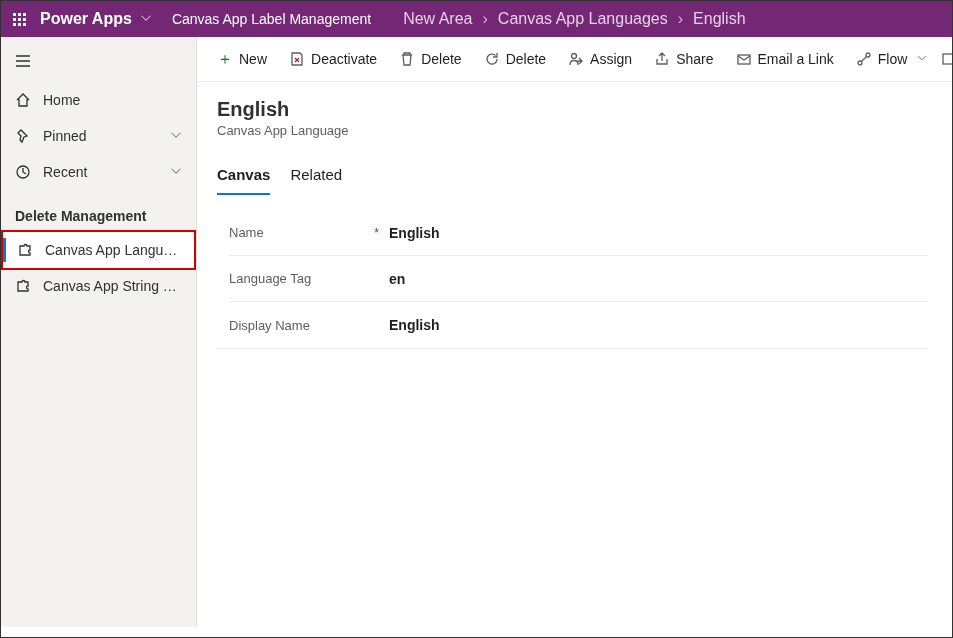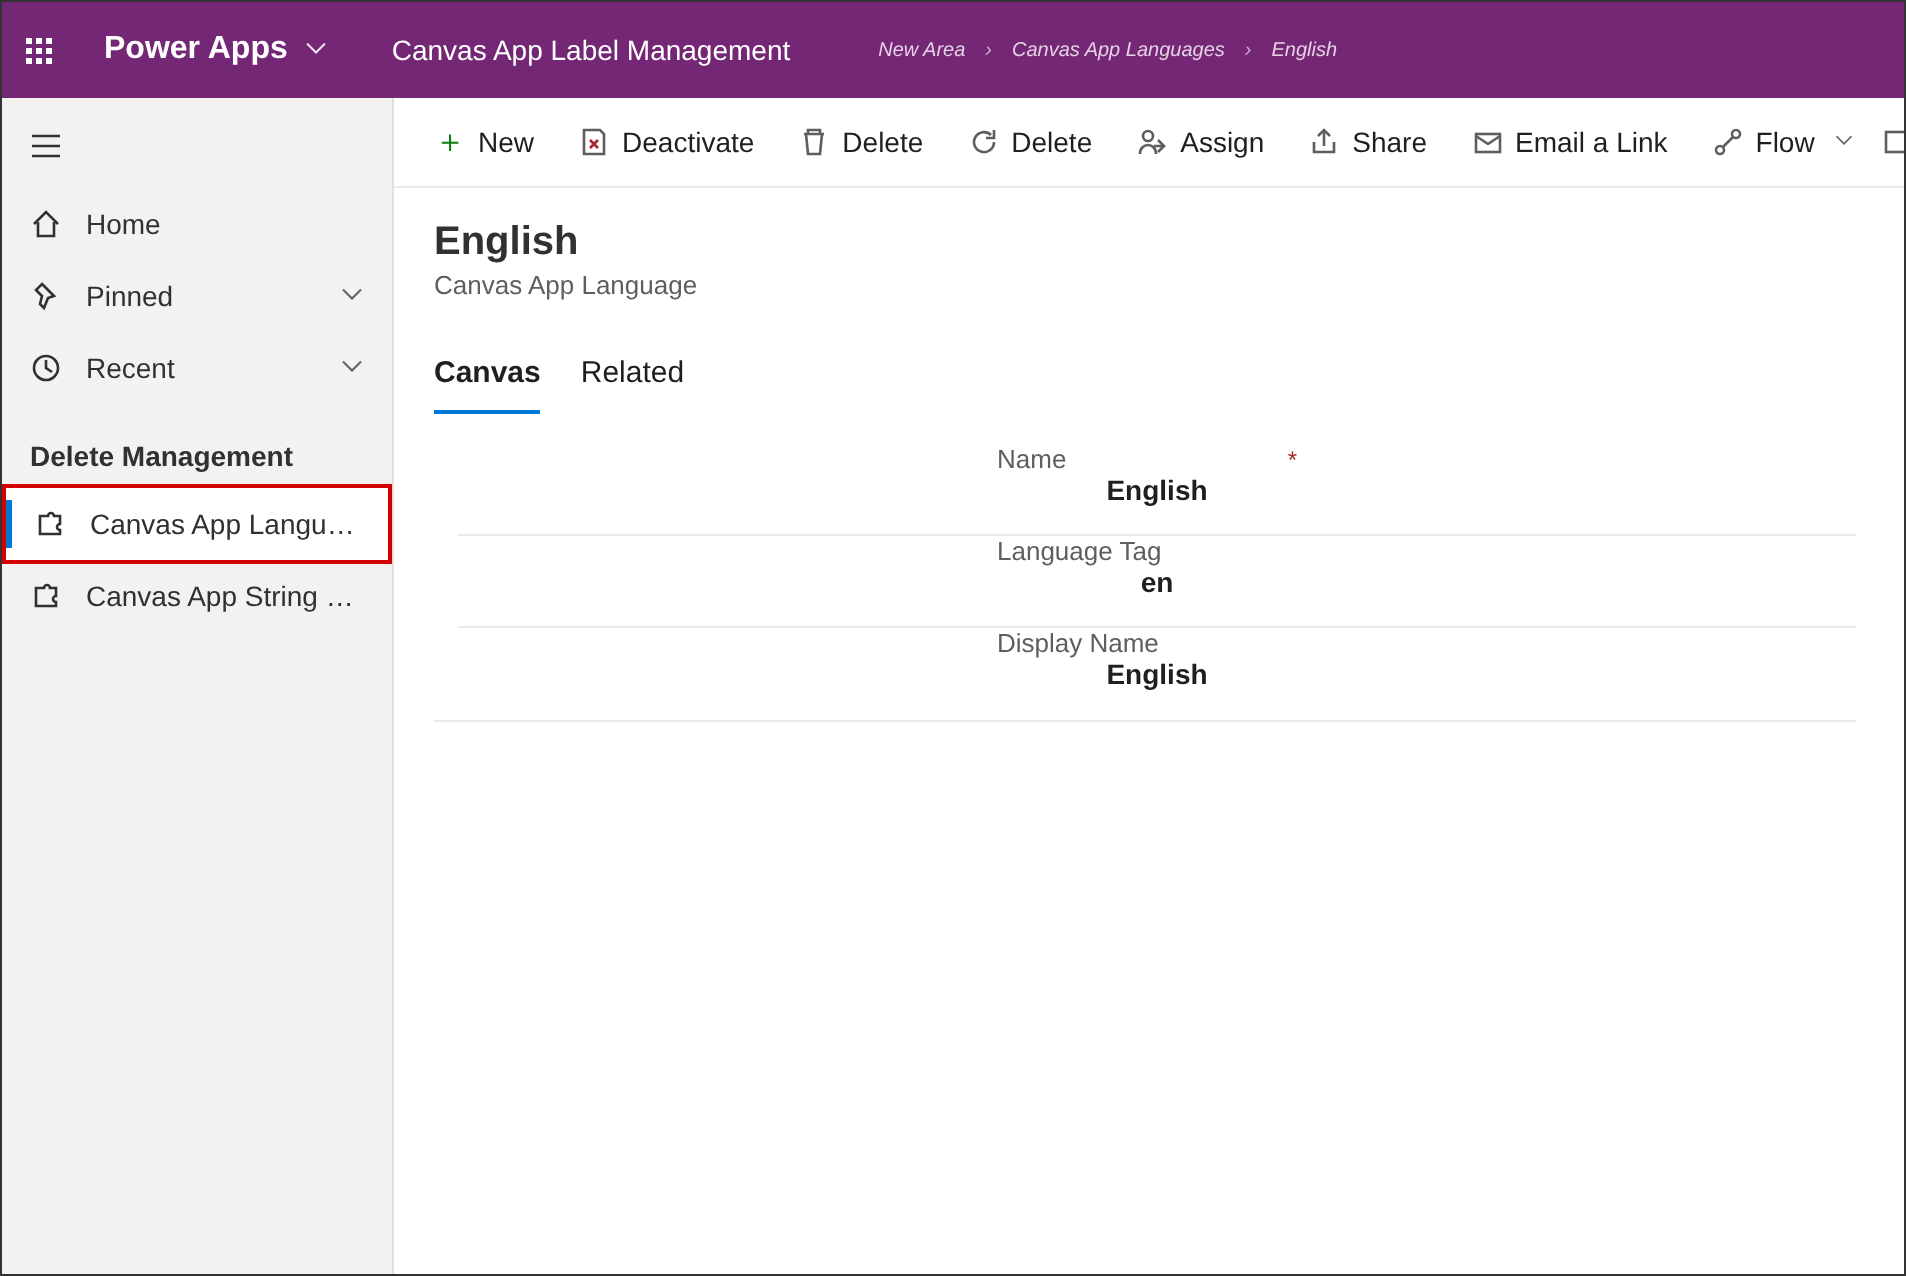--- a/index.html
+++ b/index.html
@@ -11,25 +11,25 @@
     height: 638px;
     border: 1px solid #333;
     overflow: hidden;
     background: #fff;
   }
 
   
   .header {
     background: #742774;
     color: #fff;
-    height: 48px;
+    height: 36px;
     display: flex;
     align-items: center;
     padding: 5px 12px;
-    gap: 26px;
+    gap: 14px;
   }
   .waffle {
     display: grid;
     grid-template-columns: repeat(3, 3px);
     grid-template-rows: repeat(3, 3px);
     gap: 2px;
     cursor: pointer;
   }
   .waffle span { background: #fff; width: 3px; height: 3px; }
   .app-title {
@@ -40,23 +40,22 @@
     gap: 8px;
     cursor: pointer;
   }
   .app-title .chev { font-size: 12px; opacity: .9; }
   .app-subtitle { font-size: 14px; font-weight: 400; margin-left: 6px; }
   .breadcrumb {
     display: flex;
     align-items: center;
     gap: 10px;
     margin-left: 18px;
-    font-size: 10px;
+    font-size: 16px;
     color: #e6d1e6;
-    font-style: italic;
   }
   .breadcrumb .bc { cursor: pointer; }
   .breadcrumb .sep { opacity: .8; }
 
   
   .shell { display: flex; height: calc(638px - 48px); }
   .sidebar {
     width: 196px;
     background: #f3f2f1;
     border-right: 1px solid #e1dfdd;
@@ -164,21 +163,20 @@
 
   .form {
     margin-top: 14px;
     padding-left: 12px;
   }
   .field-row {
     display: flex;
     align-items: center;
     height: 46px;
     border-bottom: 1px solid #edebe9;
-    flex-direction: column;
   }
   .field-row:last-child { border-bottom: none; }
   .form-border-bottom { border-bottom: 1px solid #edebe9; }
   .field-label {
     width: 160px;
     color: #605e5c;
     font-size: 13px;
     display: flex;
     align-items: center;
     gap: 4px;

